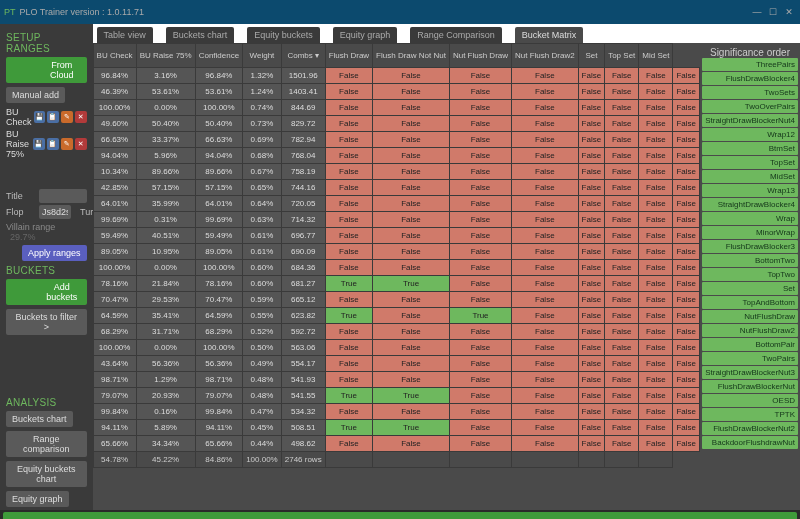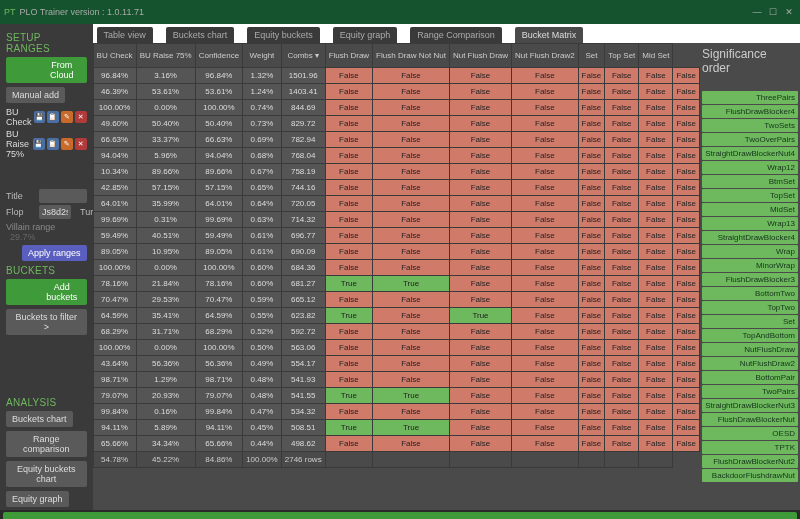--- a/index.html
+++ b/index.html
@@ -1,17 +1,17 @@
 <!DOCTYPE html>
 <html><head>
 <meta charset="utf-8">
 <style>
   * { box-sizing: border-box; margin: 0; padding: 0; }
   body { font-family: "Segoe UI", Arial, sans-serif; font-size: 10px; background: #3a3a3a; color: #ccc; width: 800px; height: 519px; overflow: hidden; }
-  .titlebar { height: 18px; background: #14532d; display: flex; align-items: center; padding: 12px 4px; color: #aaa; font-size: 9px; }
+  .titlebar { height: 18px; background: #0c4a6e; display: flex; align-items: center; padding: 12px 4px; color: #aaa; font-size: 9px; }
   .titlebar .spacer { flex: 1; }
   .winbtn { width: 14px; height: 12px; display: inline-flex; align-items: center; justify-content: center; margin-left: 2px; color: #aaa; cursor: pointer; font-size: 9px; }
   .app { display: flex; height: 486px; }
   .sidebar { width: 168px; background: #3a3a3a; padding: 4px 6px; overflow: hidden; }
   h4 { color: #6eb85e; font-size: 10px; font-weight: normal; margin: 4px 0 3px; letter-spacing: .3px; }
   .btnrow { display: flex; gap: 4px; margin-bottom: 4px; flex-wrap: wrap; }
   .btn { background: #5a5a5a; color: #ddd; border: none; padding: 3px 6px; font-size: 9px; border-radius: 2px; cursor: pointer; }
   .btn.green { background: #3f9a3a; color: #fff; padding-left: 37px; }
   .btn.purple { background: #5a5fbf; color: #fff; }
   .rangerow { display: flex; align-items: center; gap: 2px; margin: 2px 0; }
@@ -27,21 +27,21 @@
   .tab { padding: 3px 7px; background: #3a3a3a; color: #aaa; cursor: pointer; border-radius: 2px 2px 0 0; }
   .tab.active { background: #4a4a4a; color: #ddd; }
   .grid-wrap { flex: 1; overflow: auto; background: #4a4a4a; }
   table { border-collapse: collapse; width: 100%; }
   th, td { border: 1px solid #3a3a3a; padding: 2px 3px; font-size: 8px; text-align: center; white-space: nowrap; }
   th { background: #4a4a4a; color: #ccc; font-weight: normal; height: 24px; position: sticky; top: 0; }
   td { background: #555; color: #ddd; height: 16px; }
   td.t { background: #6eb85e; color: #222; } td.f { background: #d07a6a; color: #222; }
   .footer-row td { background: #4a4a4a; color: #ccc; }
   .rightcol { width: 100px; background: #4a4a4a; overflow-y: auto; padding: 2px; }
-  .rightcol .hdr { color: #ccc; font-size: 12px; text-align: left; padding: 2px 0 16px; }
+  .rightcol .hdr { color: #ccc; font-size: 10px; text-align: center; padding: 2px 0 0; }
   .sigitem { background: #6eb85e; color: #14361a; font-size: 8px; padding: 2px 3px; margin-bottom: 1px; border-radius: 1px; text-align: right; cursor: pointer; overflow: hidden; text-overflow: ellipsis; }
   .statusbar { height: 15px; background: #2a2a2a; display: flex; }
   .progress { flex: 1; background: #1a1a1a; margin: 2px 3px; border-radius: 2px; overflow: hidden; }
   .progress-fill { height: 100%; background: #3f9a3a; width: 100%; }
 </style>
 </head>
 <body>
 
 <div class="titlebar">
   <span style="color:#6eb85e;margin-right:4px;">PT</span>

